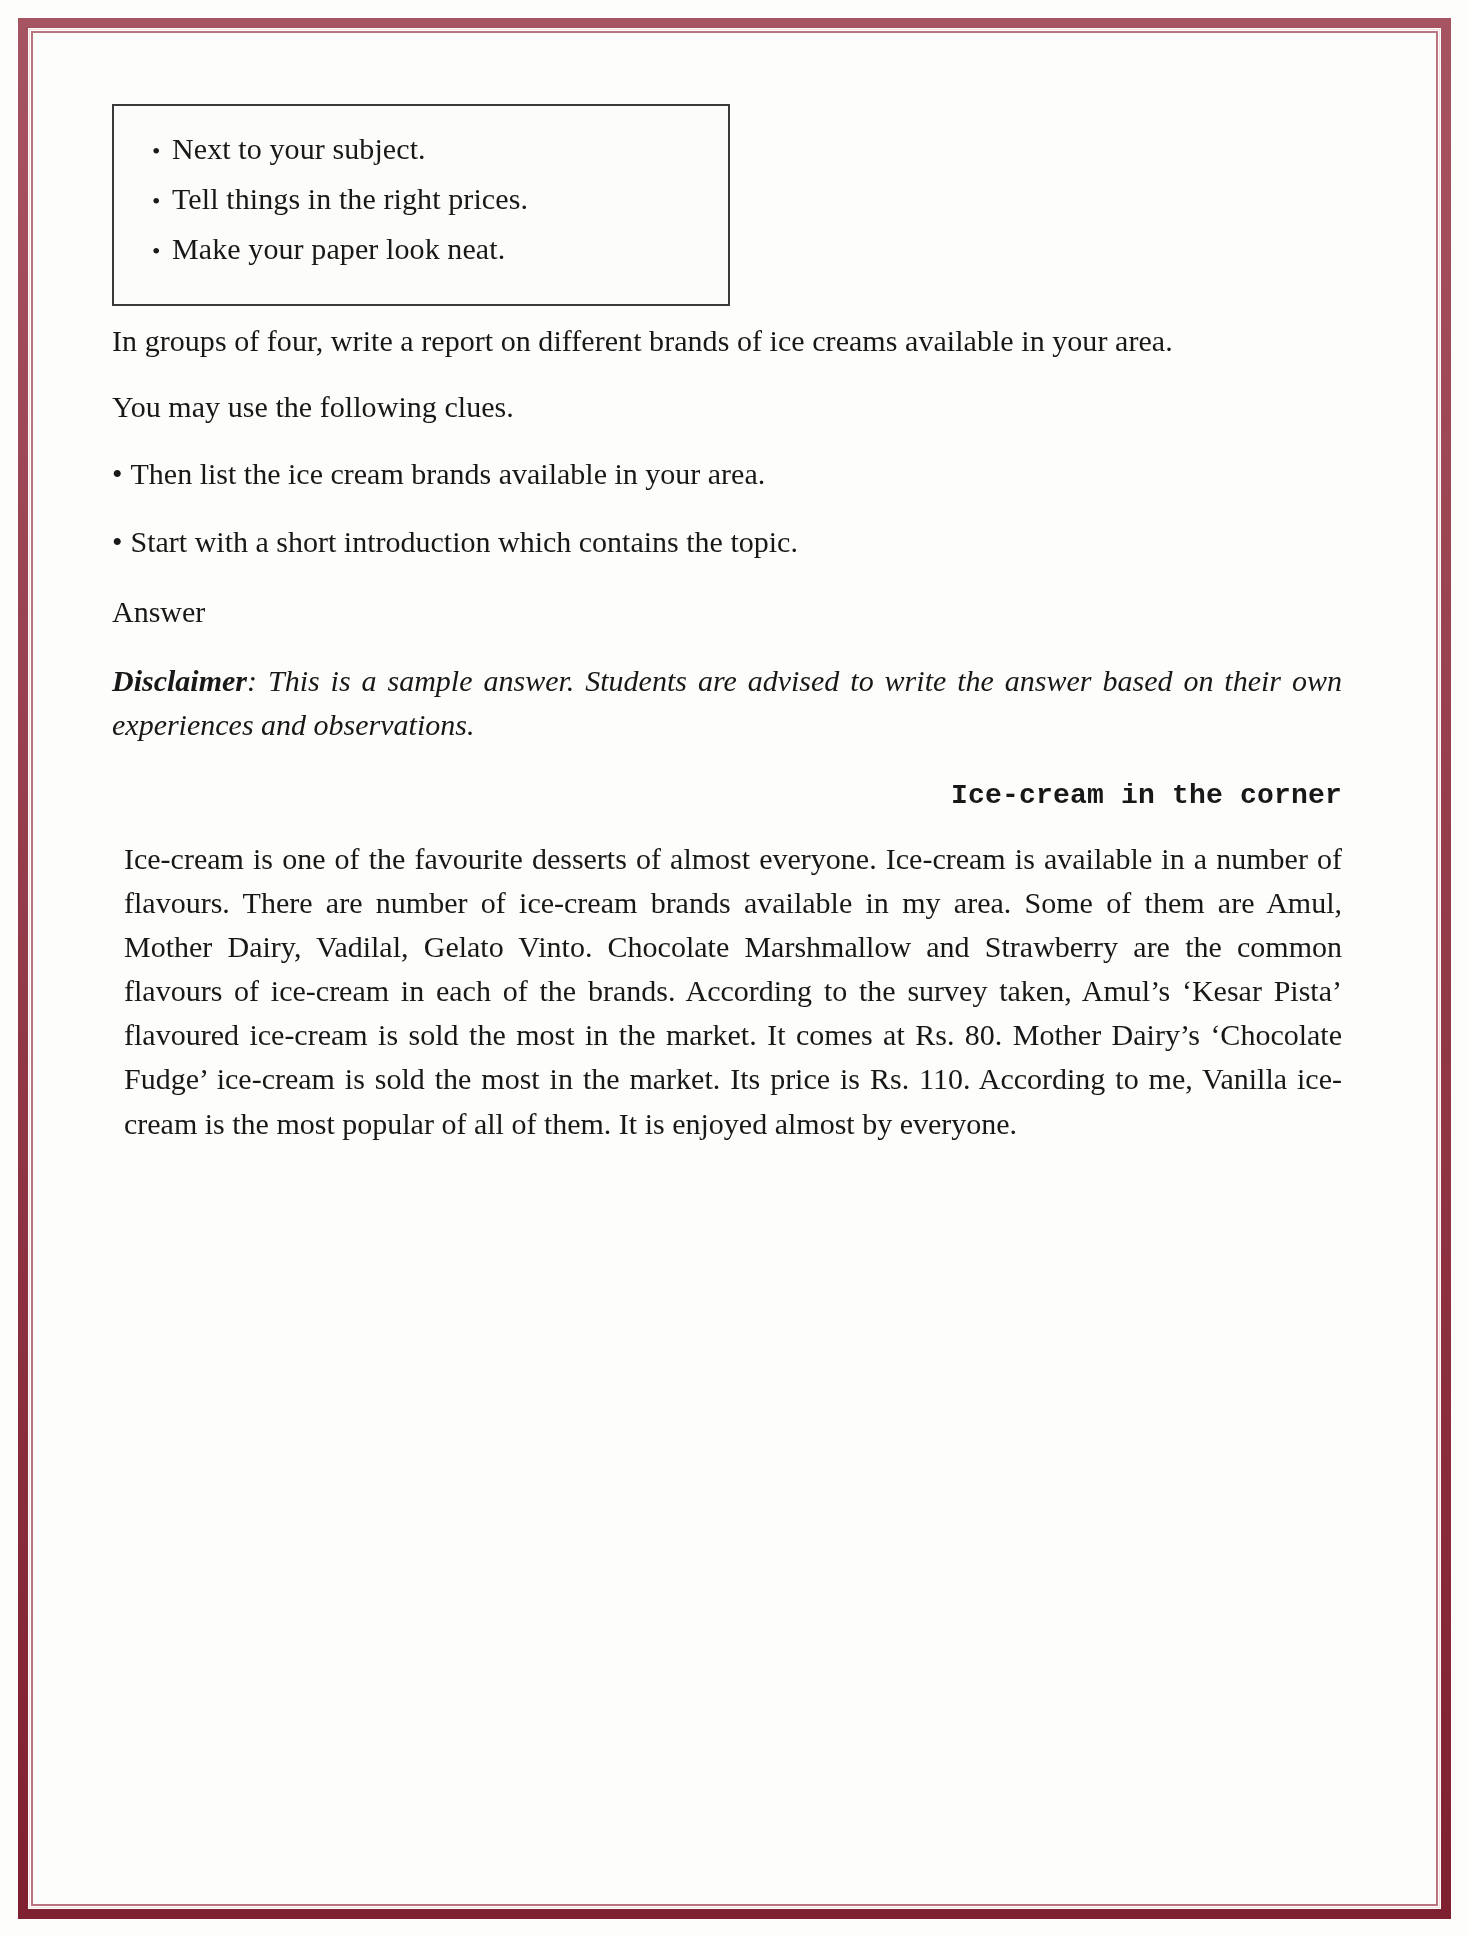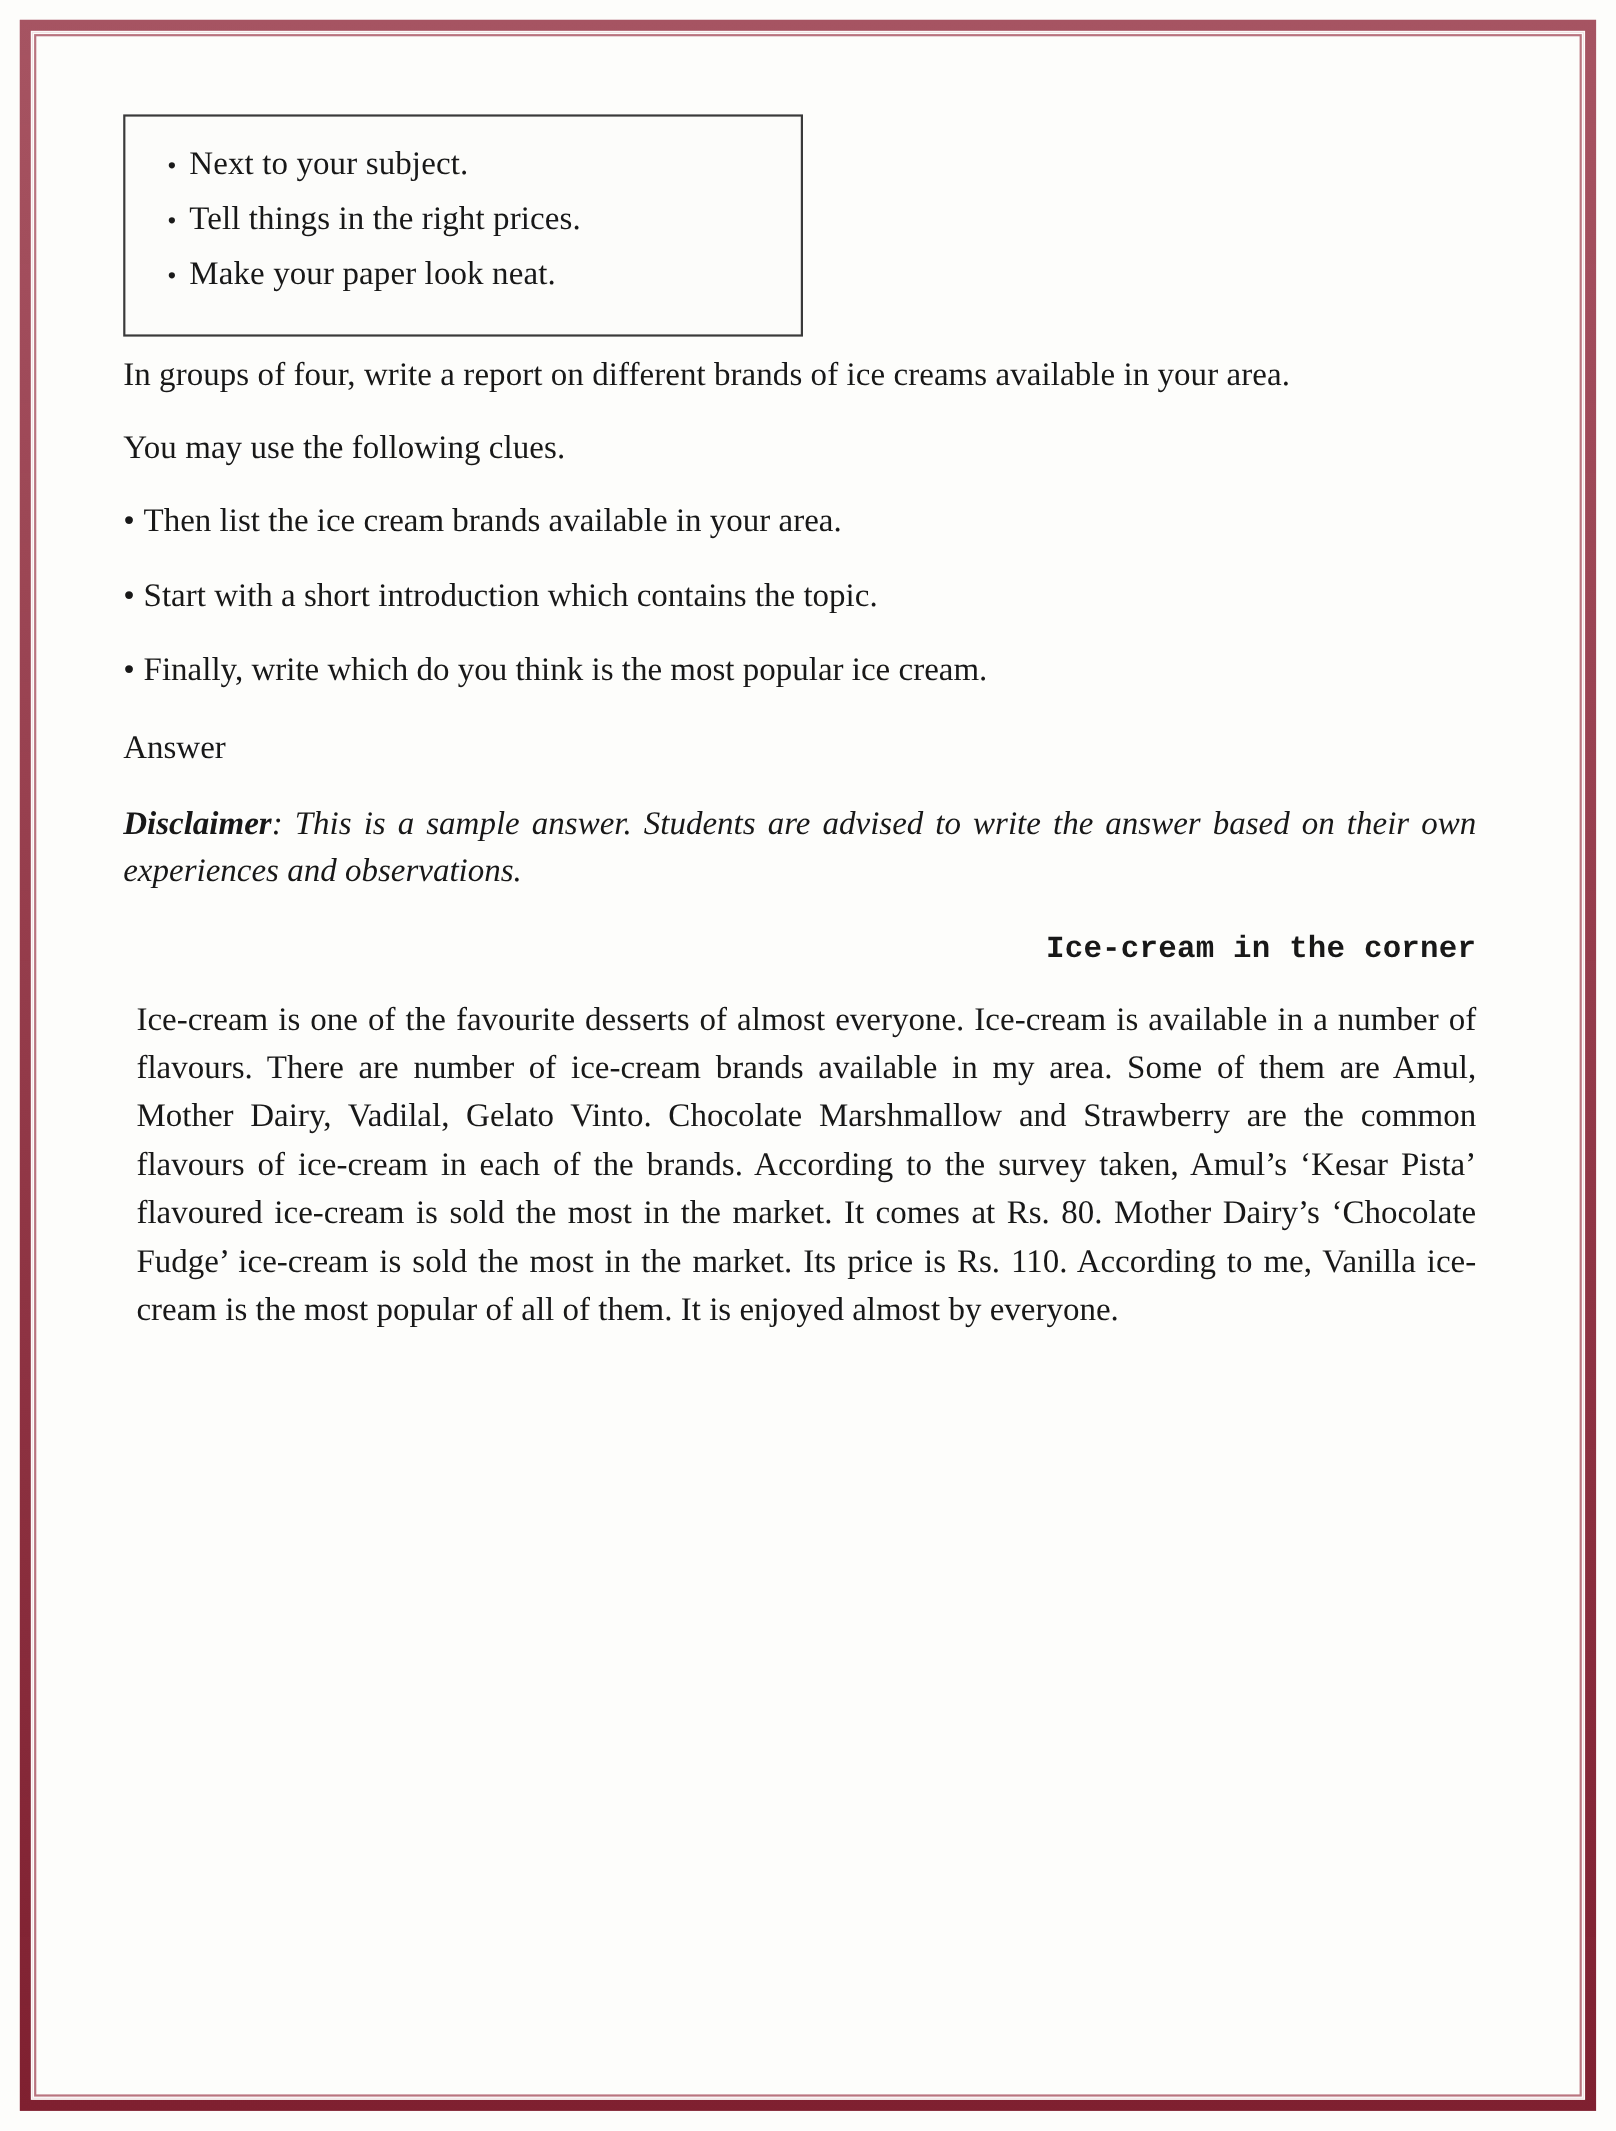--- a/index.html
+++ b/index.html
@@ -187,21 +187,20 @@
     <p class="para justified">In groups of four, write a report on different brands of ice creams available in your area.</p>
 
     <p class="para tight">You may use the following clues.</p>
 
     <p class="clue"><span class="b">•</span><span>Then list the ice cream brands available in your area.</span></p>
 
     <p class="clue"><span class="b">•</span><span>Start with a short introduction which contains the topic.</span></p>
 
 
 
-    <p class="clue"><span class="b">•</span><span>Finally, write which do you think is the most popular ice cream.</span></p>
 
     <p class="answer-label">Answer</p>
 
     <p class="disclaimer"><span class="lead">Disclaimer</span><span>: This is a sample answer. Students are advised to write the answer based on their own experiences and observations.</span></p>
 
     <p class="section-title">Ice-cream in the corner</p>
 
     <p class="answer-body">Ice-cream is one of the favourite desserts of almost everyone. Ice-cream is available in a number of flavours. There are number of ice-cream brands available in my area. Some of them are Amul, Mother Dairy, Vadilal, Gelato Vinto. Chocolate Marshmallow and Strawberry are the common flavours of ice-cream in each of the brands. According to the survey taken, Amul’s ‘Kesar Pista’ flavoured ice-cream is sold the most in the market. It comes at Rs. 80. Mother Dairy’s ‘Chocolate Fudge’ ice-cream is sold the most in the market. Its price is Rs. 110. According to me, Vanilla ice-cream is the most popular of all of them. It is enjoyed almost by everyone.</p>
 
   </div>

